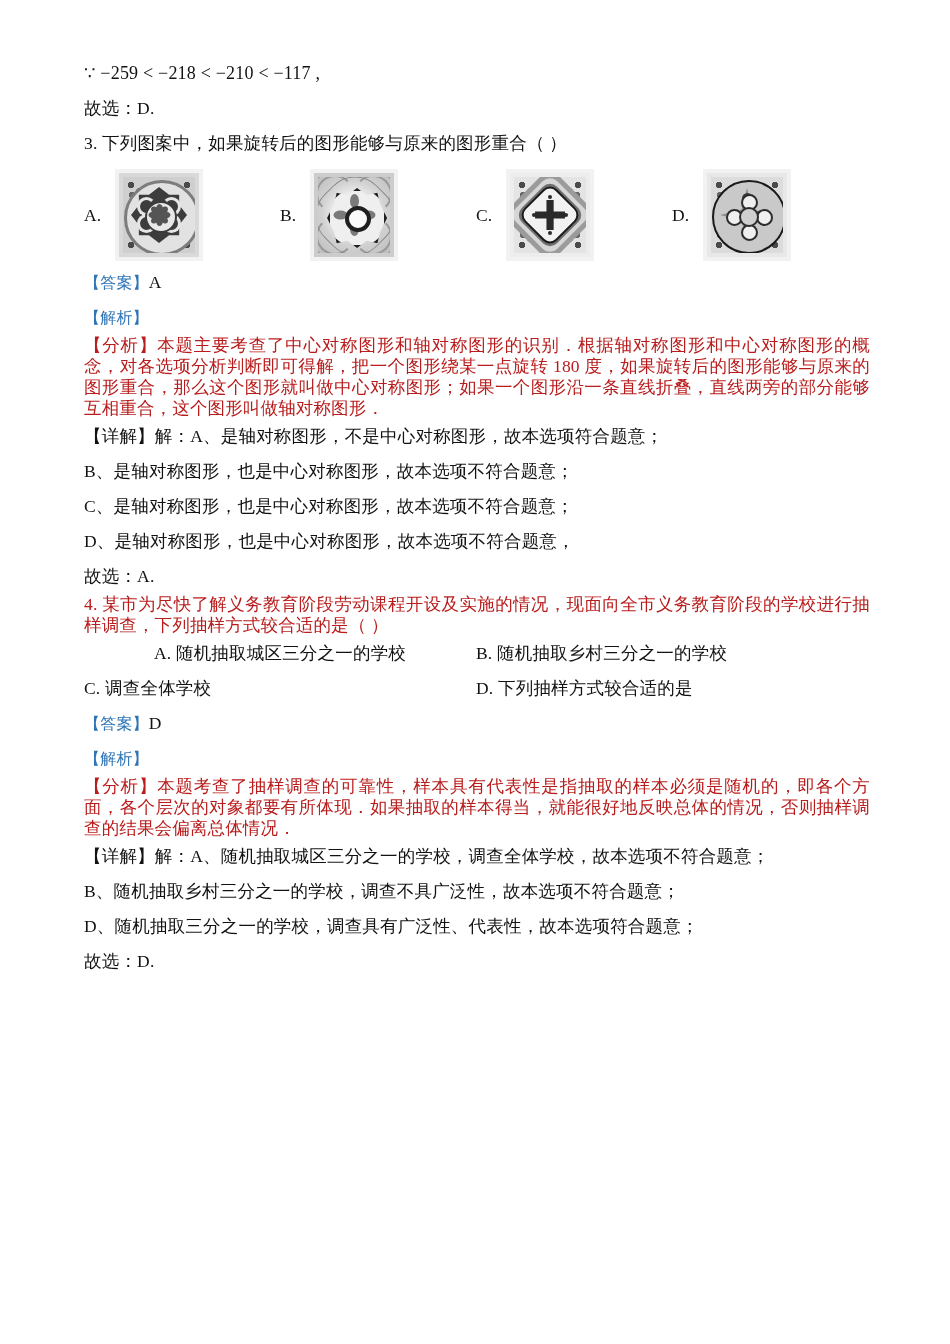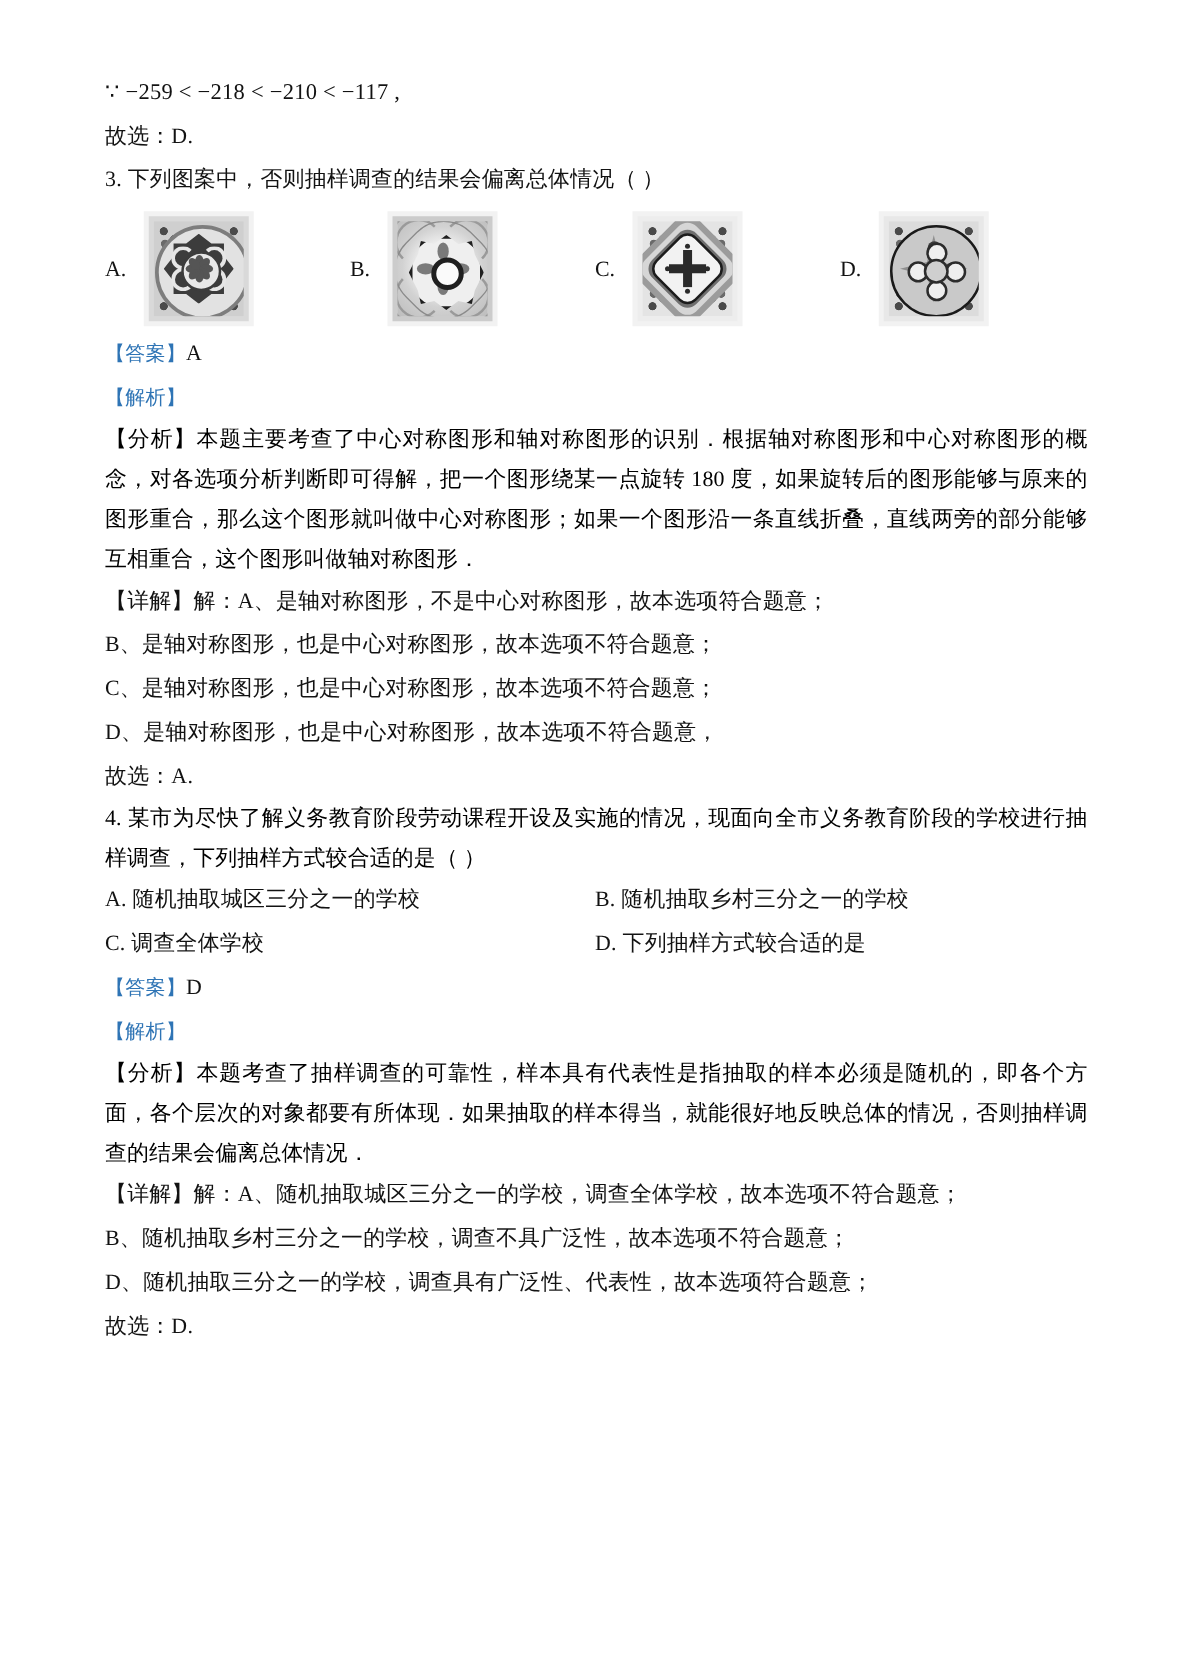--- a/index.html
+++ b/index.html
@@ -33,23 +33,23 @@
   
   .line {
     font-size: 17.5px;
     line-height: 35px;
     letter-spacing: 0.2px;
     color: #121212;
     white-space: nowrap;
   }
   .para {
     font-size: 17.5px;
-    line-height: 32px;
+    line-height: 21px;
     letter-spacing: 0.15px;
-    color: #000000;
+    color: #b91c1c;
     text-align: justify;
     text-justify: inter-ideograph;
   }
   .para.wide { width: 786px; }
 
   .mathline {
     font-size: 18px;
     line-height: 35px;
     font-family: "Liberation Serif", "DejaVu Serif", serif;
   }
@@ -272,21 +272,21 @@
 <body>
 
 <div class="page">
   <div class="body-col">
 
     <div class="line mathline">∵ −259 &lt; −218 &lt; −210 &lt; −117 ,</div>
     <div class="line">故选：D.</div>
 
     <div class="line">
       <span>3.</span>
-      <span>下列图案中，否则抽样调查的结果会偏离总体情况（     ）</span>
+      <span>下列图案中，如果旋转后的图形能够与原来的图形重合（     ）</span>
     </div>
 
     <div class="opt-row">
 
       <div class="opt" style="left:0px;">
         <span class="opt-label">A.</span>
         <div class="tile tA">
           <div class="frame">
             <div class="inner">
               <div class="bg"></div>
@@ -405,21 +405,21 @@
       <span class="tag">【详解】</span><span>解：A、是轴对称图形，不是中心对称图形，故本选项符合题意；</span>
     </div>
     <div class="line">B、是轴对称图形，也是中心对称图形，故本选项不符合题意；</div>
     <div class="line">C、是轴对称图形，也是中心对称图形，故本选项不符合题意；</div>
     <div class="line">D、是轴对称图形，也是中心对称图形，故本选项不符合题意，</div>
     <div class="line">故选：A.</div>
 
     <div class="para wide"><span>4.</span> <span>某市为尽快了解义务教育阶段劳动课程开设及实施的情况，现面向全市义务教育阶段的学校进行抽样调查，下列抽样方式较合适的是（     ）</span></div>
 
     <div class="line">
-      <span style="display:inline-block; width:392px;"><span>A.</span> <span>随机抽取城区三分之一的学校</span></span><span><span>B.</span> <span>随机抽取乡村三分之一的学校</span></span>
+      <span style="display:inline-block; width:392px;text-align:center;"><span>A.</span> <span>随机抽取城区三分之一的学校</span></span><span><span>B.</span> <span>随机抽取乡村三分之一的学校</span></span>
     </div>
     <div class="line">
       <span style="display:inline-block; width:392px;"><span>C.</span> <span>调查全体学校</span></span><span><span>D.</span> <span>下列抽样方式较合适的是</span></span>
     </div>
 
     <div class="line">
       <span class="lbl-blue">【答案】</span><span class="ans-letter">D</span>
     </div>
     <div class="line">
       <span class="lbl-blue">【解析】</span>

